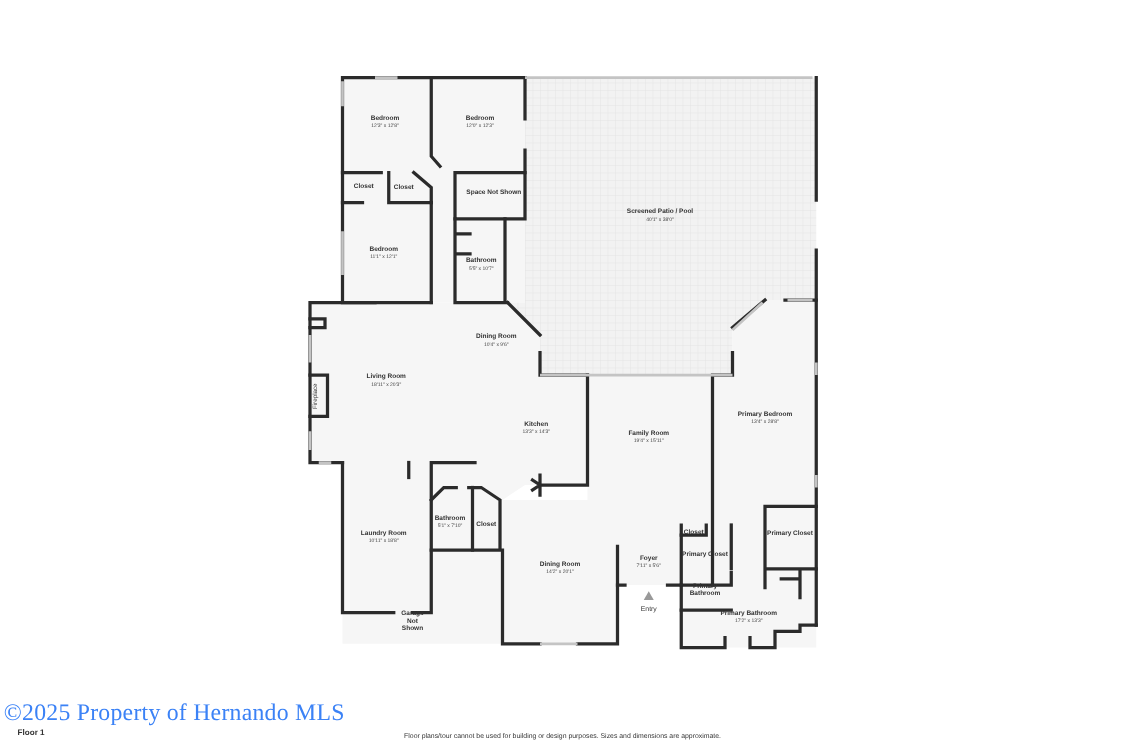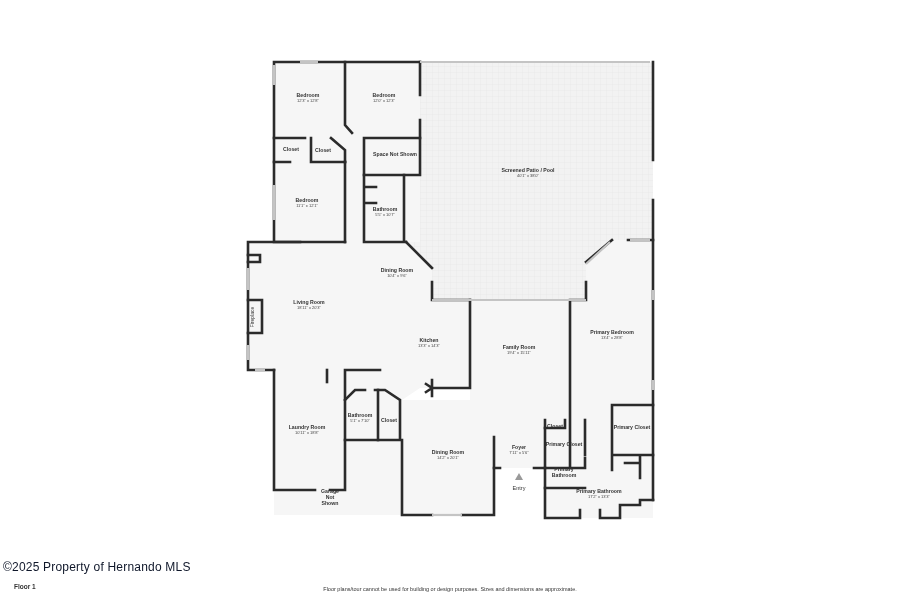--- a/index.html
+++ b/index.html
@@ -8,22 +8,22 @@
   #plan { position: absolute; left: 0; top: 0; }
   .room-label { position: absolute; transform: translate(-50%, -50%); text-align: center;
                 color: #333333; line-height: 1.15; white-space: nowrap; pointer-events: none; }
   .room-label .name { font-size: 5.2px; font-weight: bold; display: block; }
   .room-label .dims { font-size: 4px; display: block; color: #444; }
   .fireplace-label { position: absolute; left: 243px; top: 303px; width: 18px; height: 28px;
                      font-size: 5px; color: #333; display: flex; align-items: center; justify-content: center; }
   .fireplace-label span { transform: rotate(-90deg); white-space: nowrap; }
   .entry-label { position: absolute; left: 519px; top: 485px; transform: translateX(-50%);
                  font-size: 5.5px; color: #333; }
-  .watermark { position: absolute; left: 3px; top: 560px; font-size: 12px; color: #0f172a;
-               letter-spacing: 0.2px; white-space: nowrap; }
+  .watermark { position: absolute; left: 3px; top: 560px; font-size: 19px; color: #3b82f6;
+               letter-spacing: 0.2px; white-space: nowrap; font-family: Liberation Serif, serif; }
   .floor-label { position: absolute; left: 14px; top: 583px; font-size: 6.5px; font-weight: bold; color: #333; }
   .disclaimer { position: absolute; left: 450px; top: 586px; transform: translateX(-50%);
                 font-size: 5.5px; color: #333; white-space: nowrap; }
 </style>
 </head>
 <body>
 
 <svg id="plan" width="900" height="600" viewBox="0 0 900 600" xmlns="http://www.w3.org/2000/svg">
   <defs>
     <pattern id="tile" width="6" height="6" patternUnits="userSpaceOnUse">

